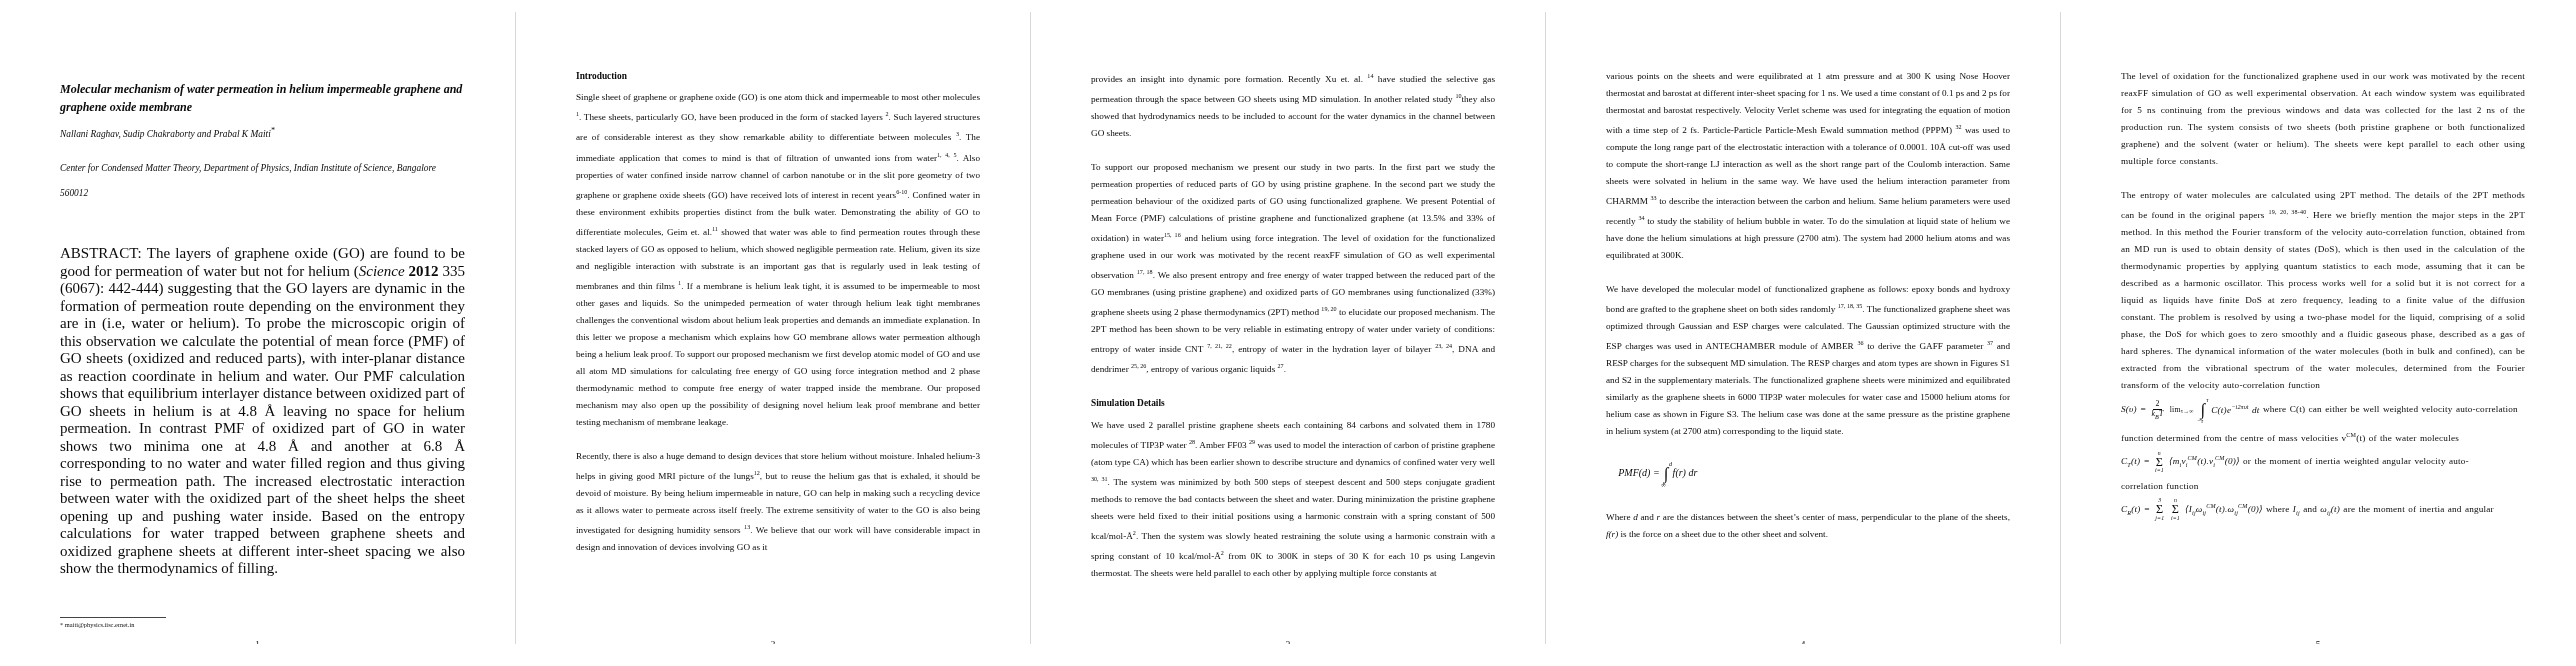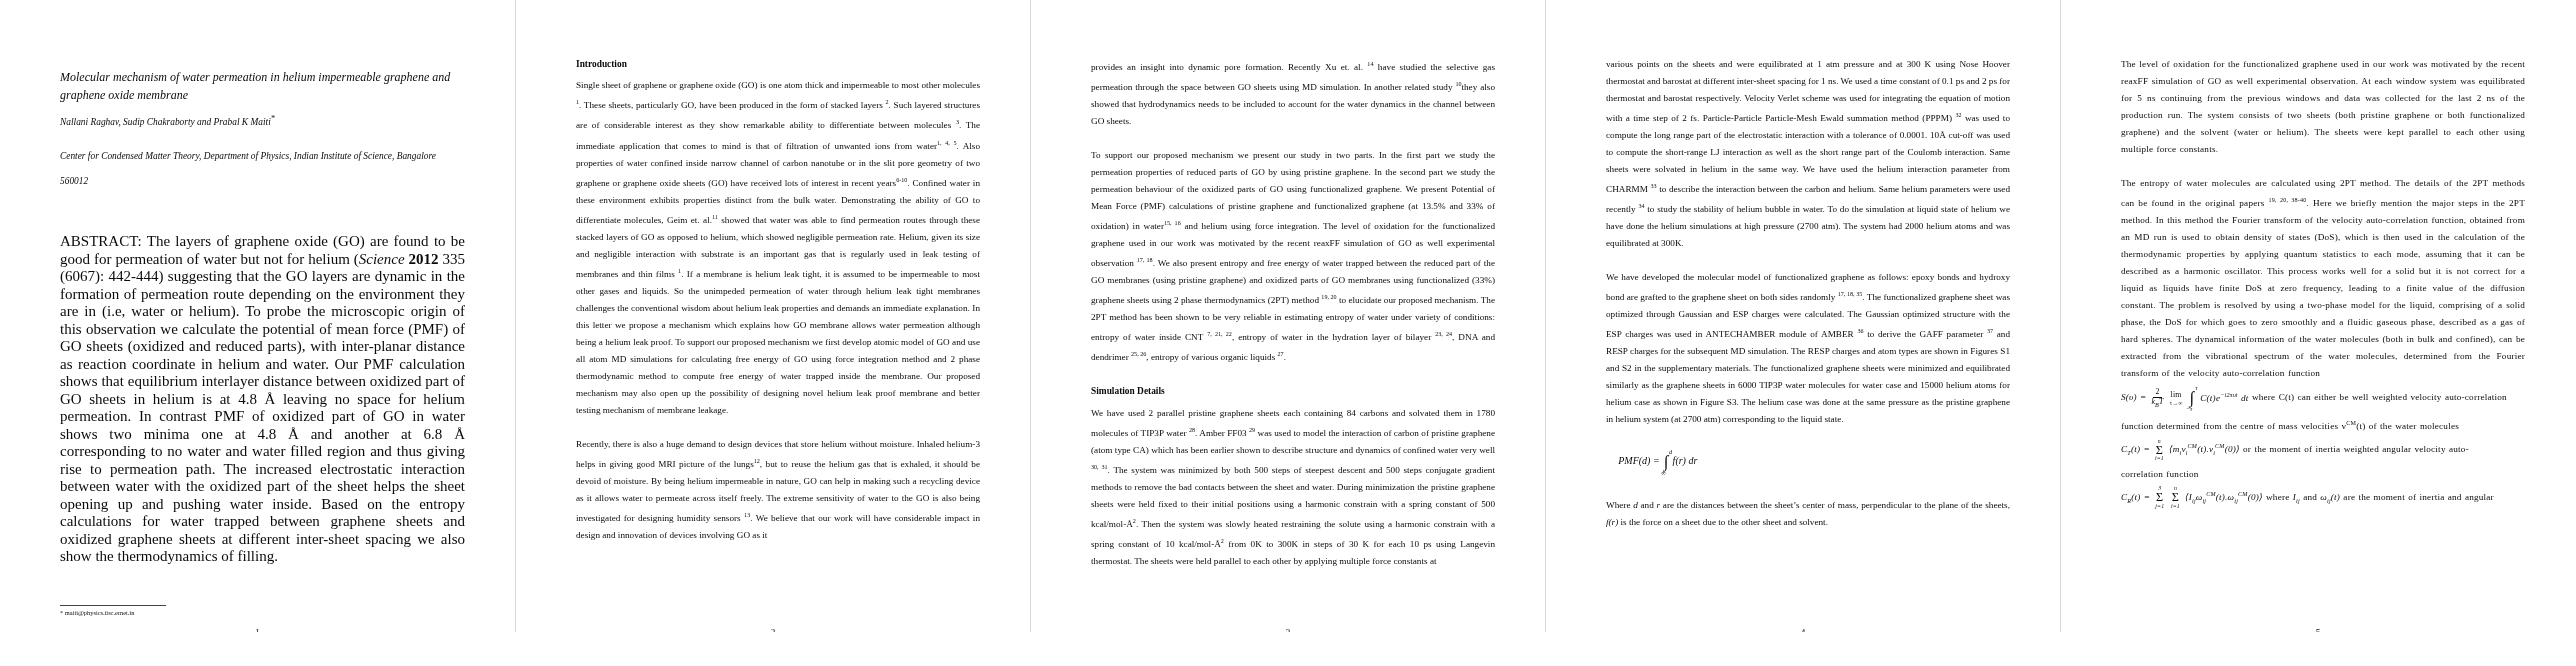--- a/index.html
+++ b/index.html
@@ -18,35 +18,36 @@
     height: 667px;
   }
   .page {
     position: relative;
     width: 515px;
     height: 632px;
     background: #ffffff;
     box-sizing: border-box;
     flex: 0 0 515px;
     overflow: hidden;
+    margin-top: 12px;
   }
   .page + .page { border-left: 0.6px solid #d8d8d8; }
   .page-body {
     position: relative;
     box-sizing: border-box;
     padding: 0 50px 0 60px;
     height: 100%;
   }
   
   .title-block { padding-top: 68px; }
   .paper-title {
     font-style: italic;
     font-size: 12px;
     line-height: 18px;
-    font-weight: normal;
+    font-weight: bold;
     margin: 0;
   }
   .paper-authors {
     font-style: italic;
     font-size: 9.4px;
     line-height: 13.3px;
     margin-top: 8.3px;
   }
   .paper-affiliation {
     font-size: 9.4px;
@@ -145,21 +146,21 @@
     flex-direction: column;
     align-items: center;
     vertical-align: middle;
     line-height: 1.15;
     font-size: 7.8px;
     margin: 0 1.7px;
   }
   .frac .frac-num { padding: 0 2.2px; border-bottom: 0.6px solid #0a0a0a; }
   .limop {
     display: inline-flex;
-    flex-direction: column;
+    flex-direction: row;
     align-items: center;
     vertical-align: middle;
     line-height: 1.05;
     font-size: 7.8px;
     font-style: normal;
     margin: 0 1.1px;
   }
   .limop .lim-bot { font-size: 5.8px; }
   .ftail { font-style: normal; }
 </style>

